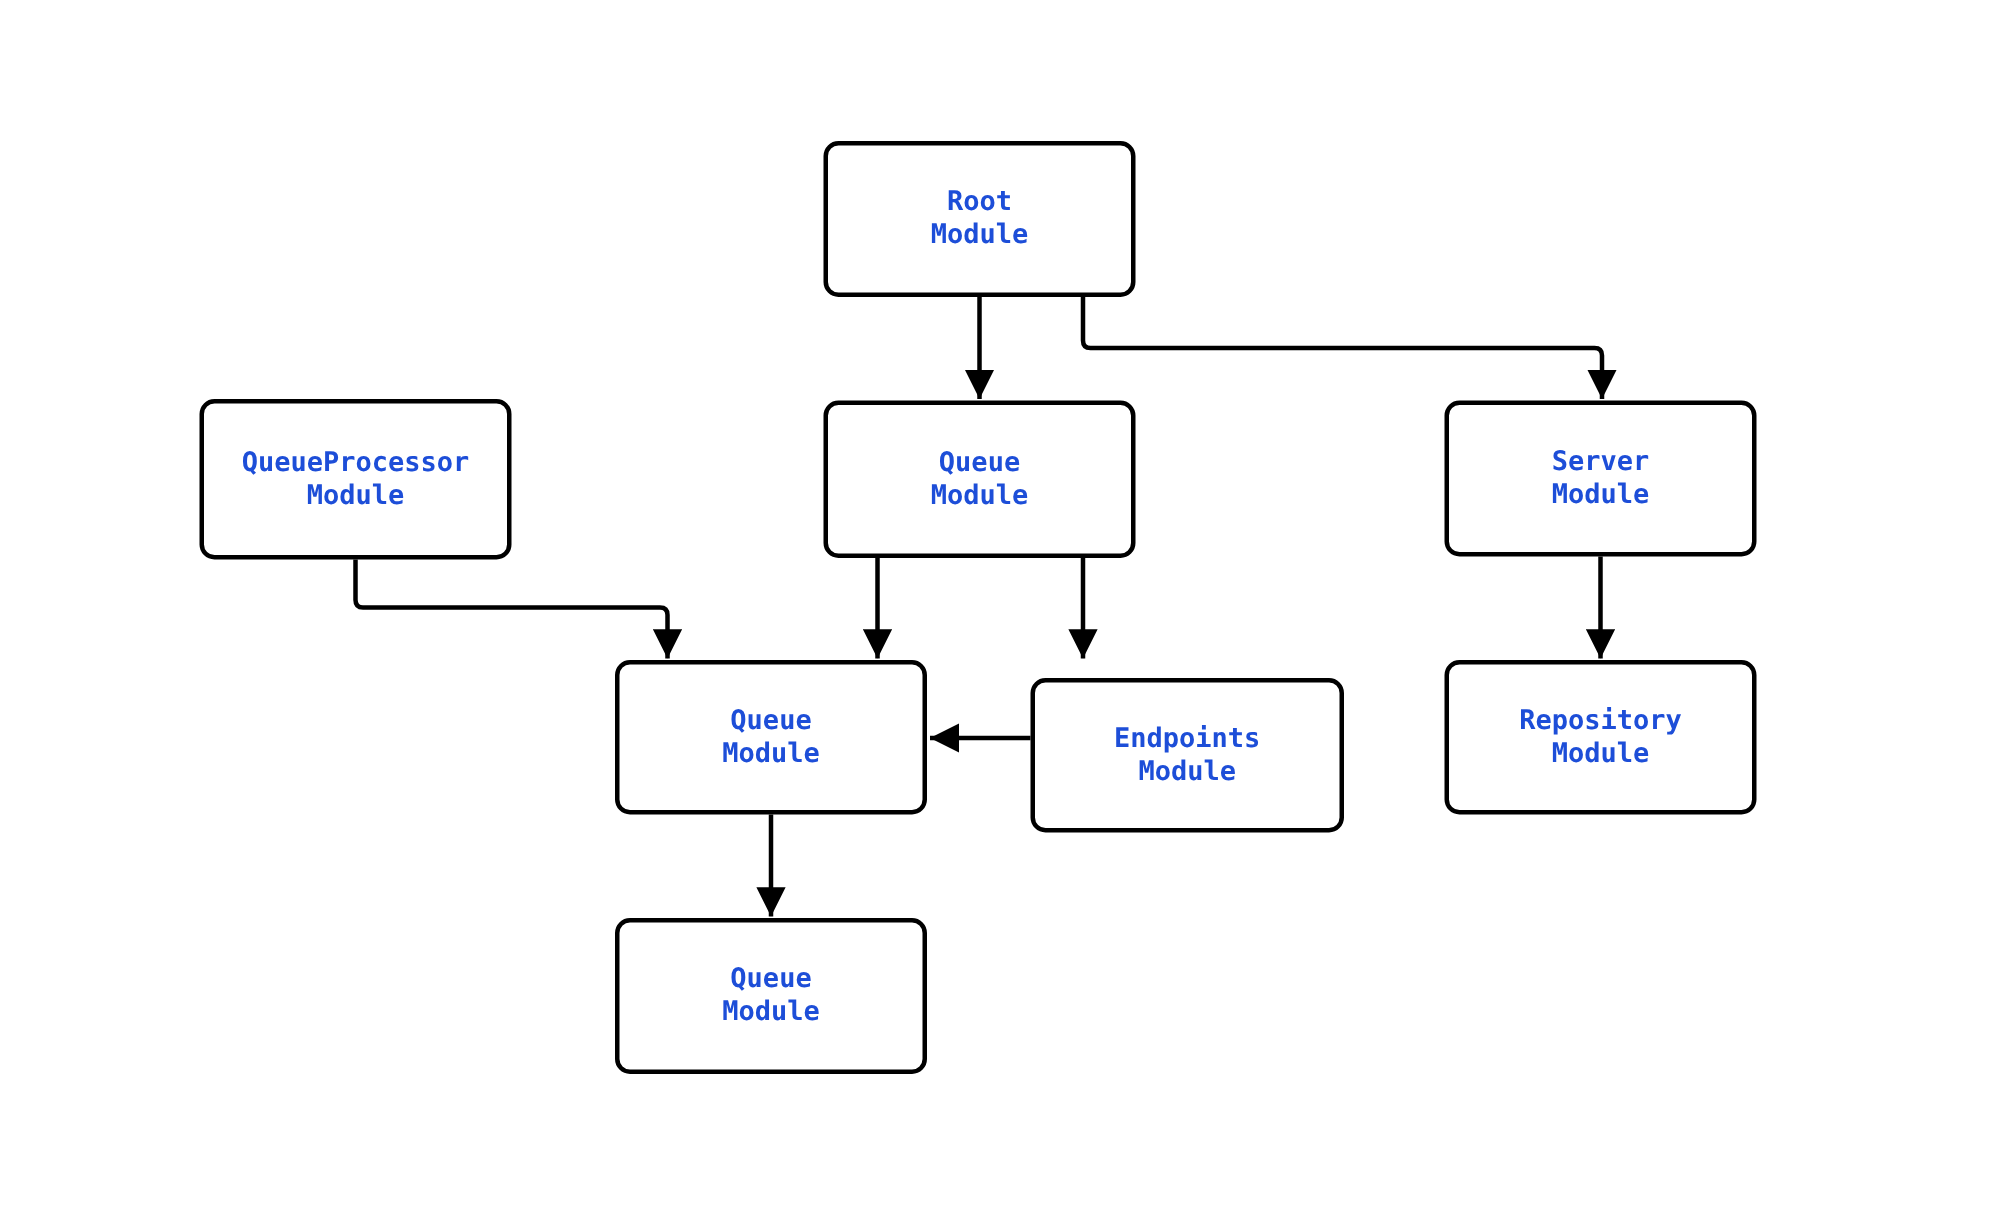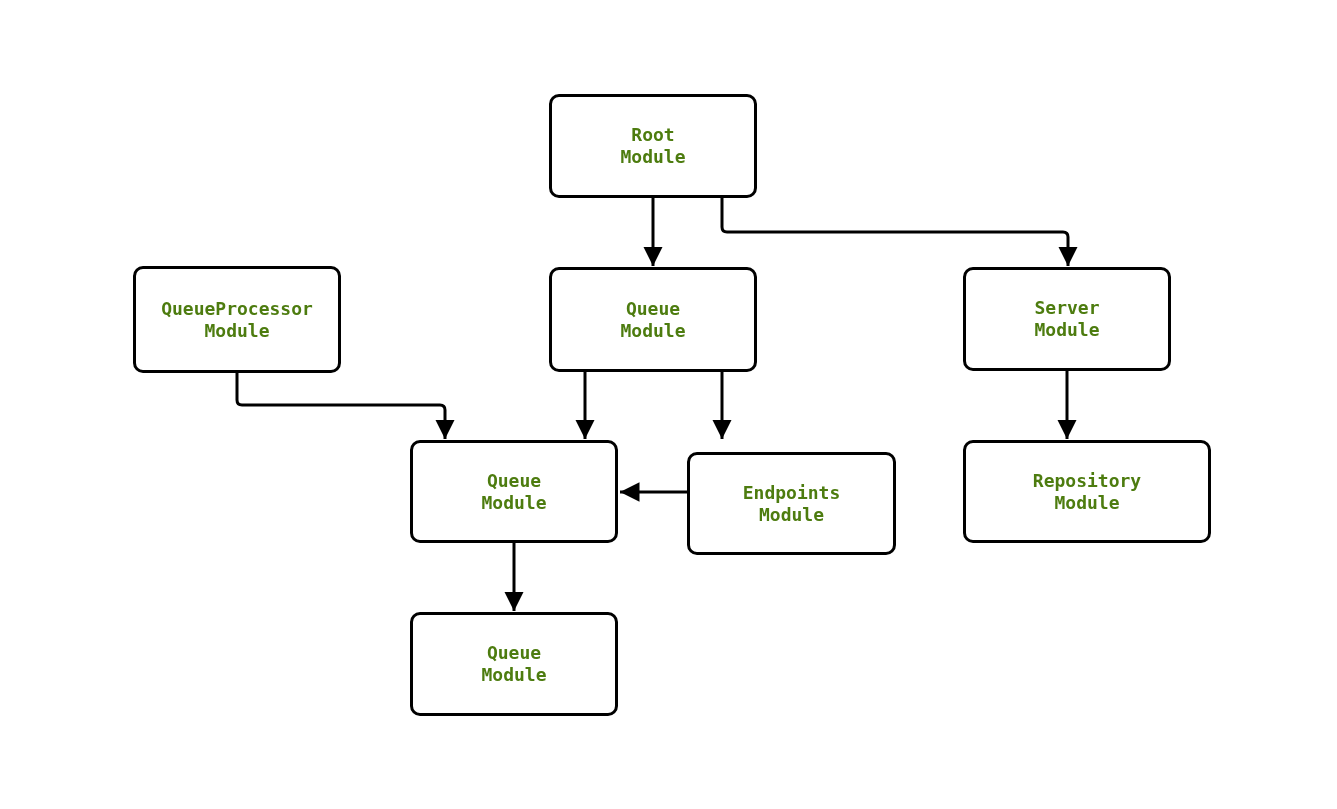--- a/index.html
+++ b/index.html
@@ -29,21 +29,21 @@
     border: 3px solid #000000;
     border-radius: 10px;
     display: flex;
     flex-direction: column;
     align-items: center;
     justify-content: center;
     text-align: center;
     font-size: 18px;
     font-weight: bold;
     line-height: 22px;
-    color: #4d7c0f;
+    color: #1d4ed8;
   }
   .edge-path {
     fill: none;
     stroke: #000000;
     stroke-width: 3px;
   }
 </style>
 </head>
 <body>
 
@@ -96,21 +96,21 @@
   <div class="node" style="left:410px; top:440px; width:208px; height:103px;">
     <span>Queue</span>
     <span>Module</span>
   </div>
 
   <div class="node" style="left:687px; top:440px; width:209px; height:103px;margin-top:12px;">
     <span>Endpoints</span>
     <span>Module</span>
   </div>
 
-  <div class="node" style="left:963px; top:440px; width:248px; height:103px;">
+  <div class="node" style="left:963px; top:440px; width:208px; height:103px;">
     <span>Repository</span>
     <span>Module</span>
   </div>
 
   <div class="node" style="left:410px; top:612px; width:208px; height:104px;">
     <span>Queue</span>
     <span>Module</span>
   </div>
 
 </div>

